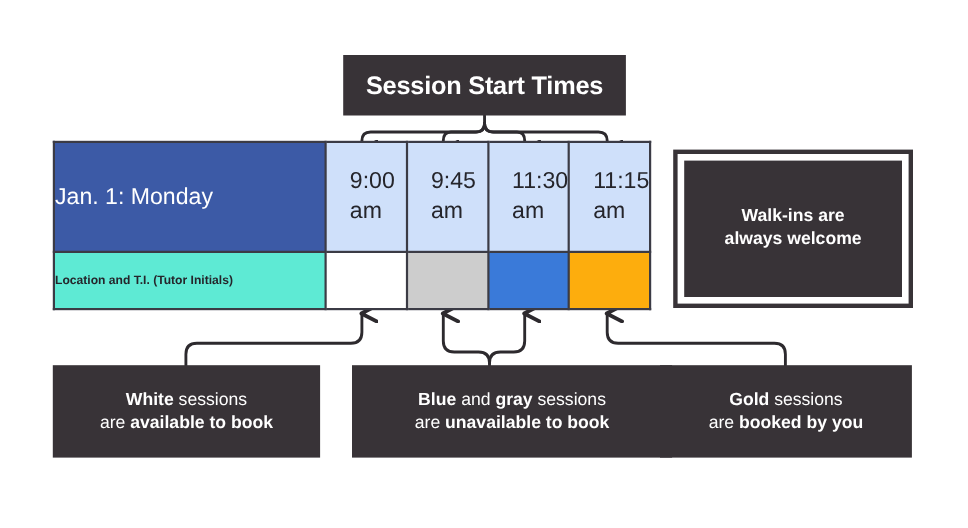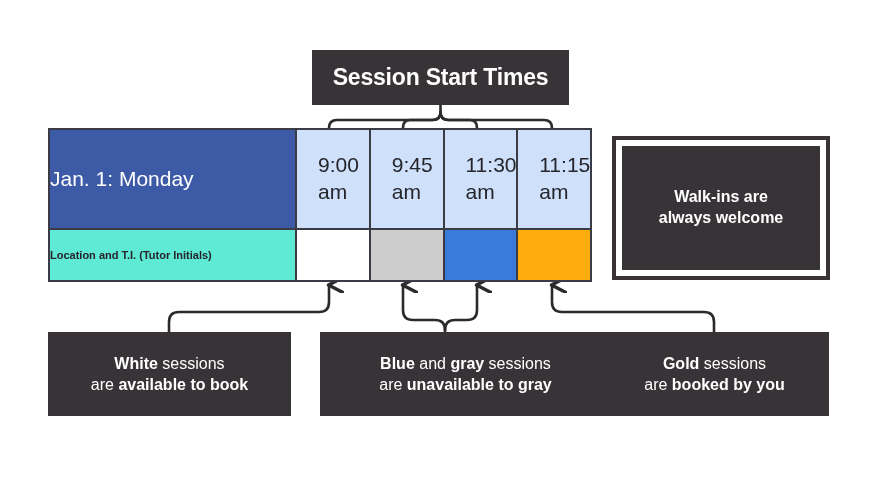--- a/index.html
+++ b/index.html
@@ -242,21 +242,21 @@
       </span>
     </div>
   </div>
 
   <div class="dark-box legend-box" id="legend-blue">
     <div>
       <span class="ln">
         <b>Blue</b><span> and </span><b>gray</b><span> sessions</span>
       </span>
       <span class="ln">
-        <span>are </span><b>unavailable to gray</b>
+        <span>are </span><b>unavailable to book</b>
       </span>
     </div>
   </div>
 
   <div class="dark-box legend-box" id="legend-gold">
     <div>
       <span class="ln">
         <b>Gold</b><span> sessions</span>
       </span>
       <span class="ln">

